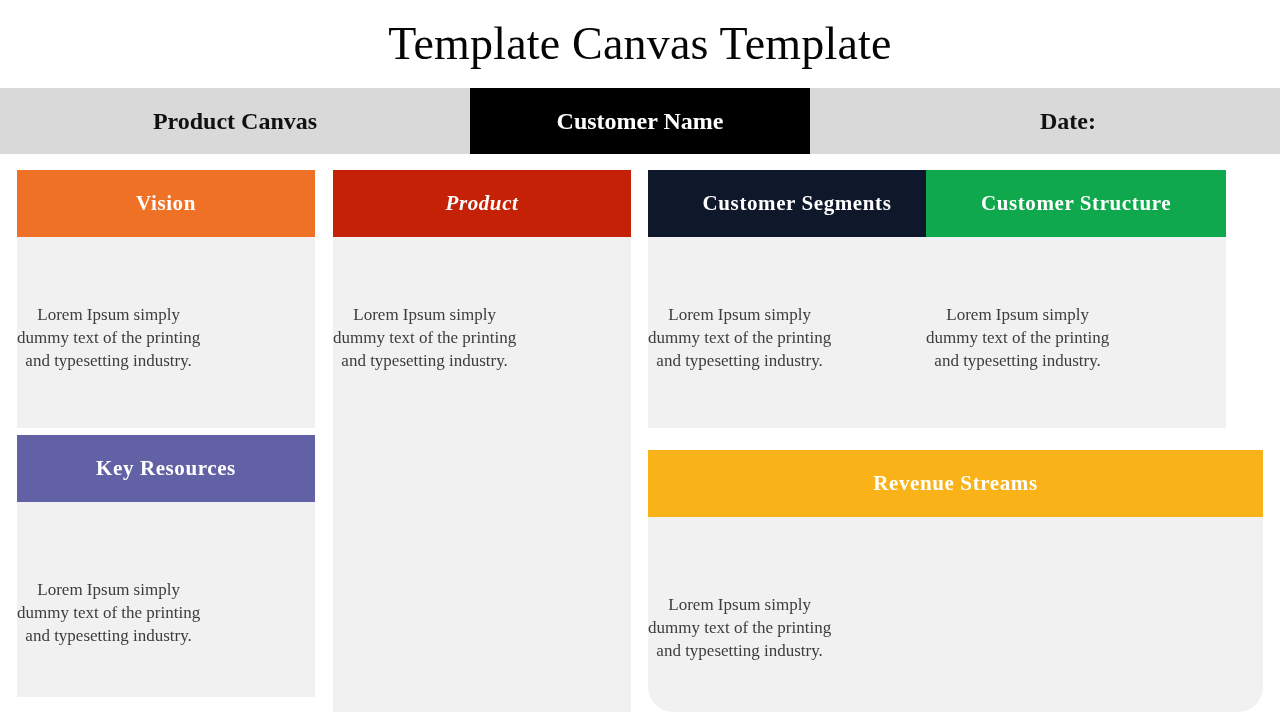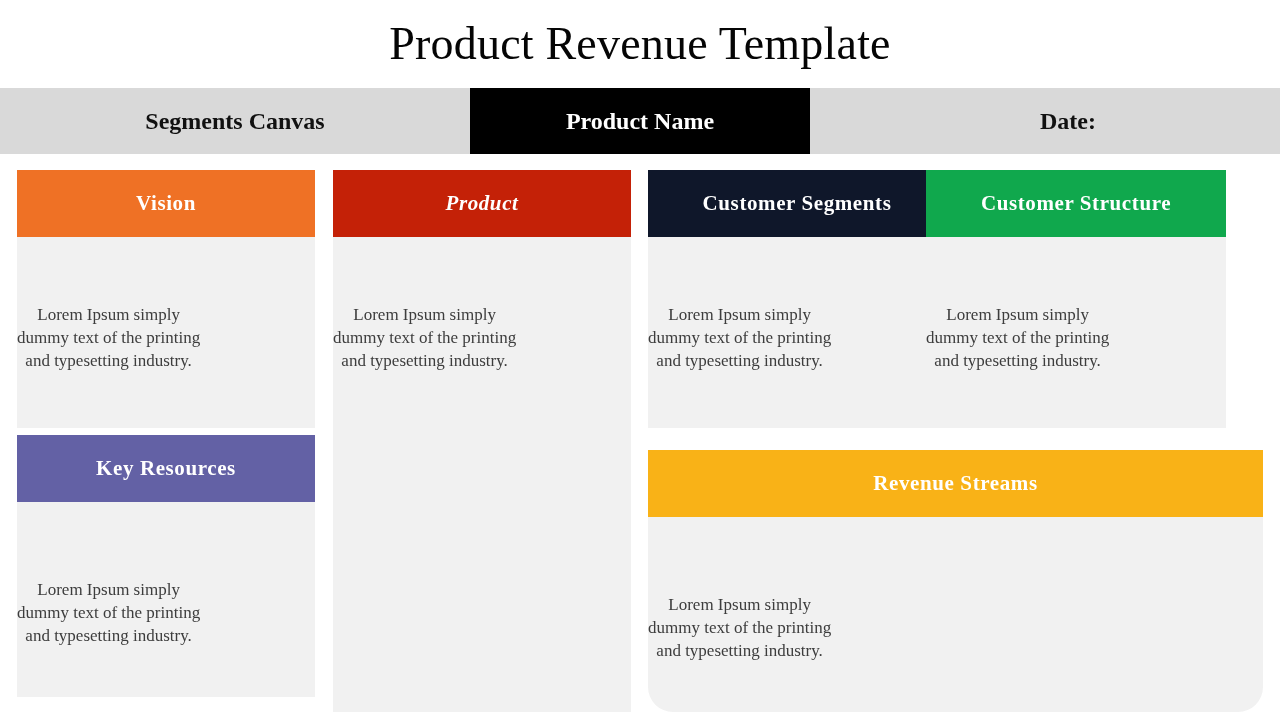--- a/index.html
+++ b/index.html
@@ -133,29 +133,29 @@
   .card-revenue-streams   { left: 648px; top: 296px; width: 615px; height: 262px; border-radius: 25px; }
 
   .card-product .card-body { padding-top: 66px; }
   .card-revenue-streams .card-body { padding-top: 76px; }
   .card-key-resources .card-body { padding-top: 76px; }
 </style>
 </head>
 <body>
 
 <div class="title-area">
-  <div class="title-text">Product Revenue Template</div>
+  <div class="title-text">Template Canvas Template</div>
 </div>
 
 <div class="header-bar">
   <div class="hdr-cell hdr-canvas">
-    <span class="hdr-label">Segments Canvas</span>
+    <span class="hdr-label">Product Canvas</span>
   </div>
   <div class="hdr-cell hdr-name">
-    <span class="hdr-label on-dark">Product Name</span>
+    <span class="hdr-label on-dark">Customer Name</span>
   </div>
   <div class="hdr-cell hdr-date">
     <span class="hdr-label">Date:</span>
   </div>
 </div>
 
 <div class="canvas-area">
 
   <div class="card card-vision">
     <div class="card-header" style="background-color: rgb(239, 113, 37);">

